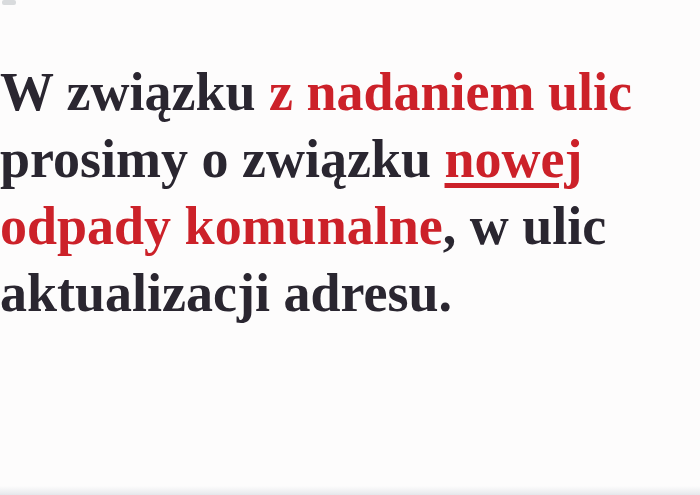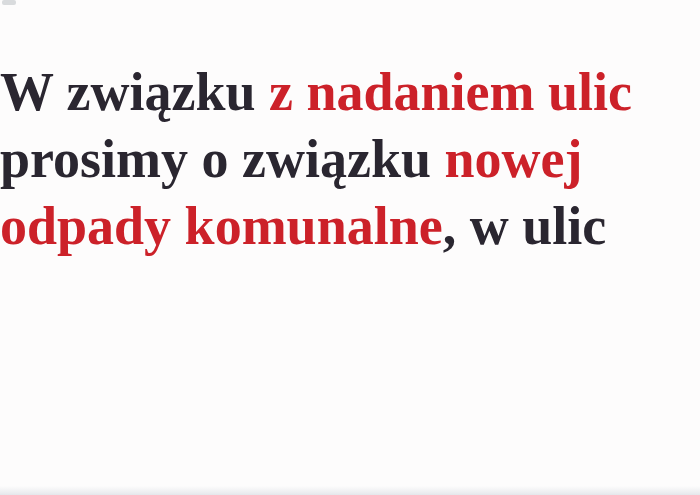--- a/index.html
+++ b/index.html
@@ -30,20 +30,21 @@
     letter-spacing: 0px;
     white-space: nowrap;
     margin-top: 36px;
   }
   .line {
     width: 700px;
   }
   .seg-red { color: #cc2129; }
   .seg-black { color: #2a2630; }
   .seg-underline {
+    text-decoration: underline;
     text-decoration-color: #cc2129;
     text-decoration-thickness: 5px;
     text-underline-offset: 6px;
   }
   .scan-speck-topleft {
     position: absolute;
     left: 2px;
     top: 0px;
     width: 14px;
     height: 5px;
@@ -61,15 +62,16 @@
 </style>
 </head>
 <body>
 
 <div class="poster">
   <div class="scan-speck-topleft"></div>
   <div class="notice-text" id="notice-lines">
       <div class="line"><span class="seg-black">W związku </span><span class="seg-red">z nadaniem ulic</span></div>
       <div class="line"><span class="seg-black">prosimy o związku </span><span class="seg-red seg-underline">nowej</span></div>
       <div class="line"><span class="seg-red">odpady komunalne</span><span class="seg-black">, w ulic</span></div>
+      <div class="line"><span class="seg-black">aktualizacji adresu.</span></div>
     </div>
   <div class="scan-edge-bottom"></div>
 </div>
 
 </body></html>

